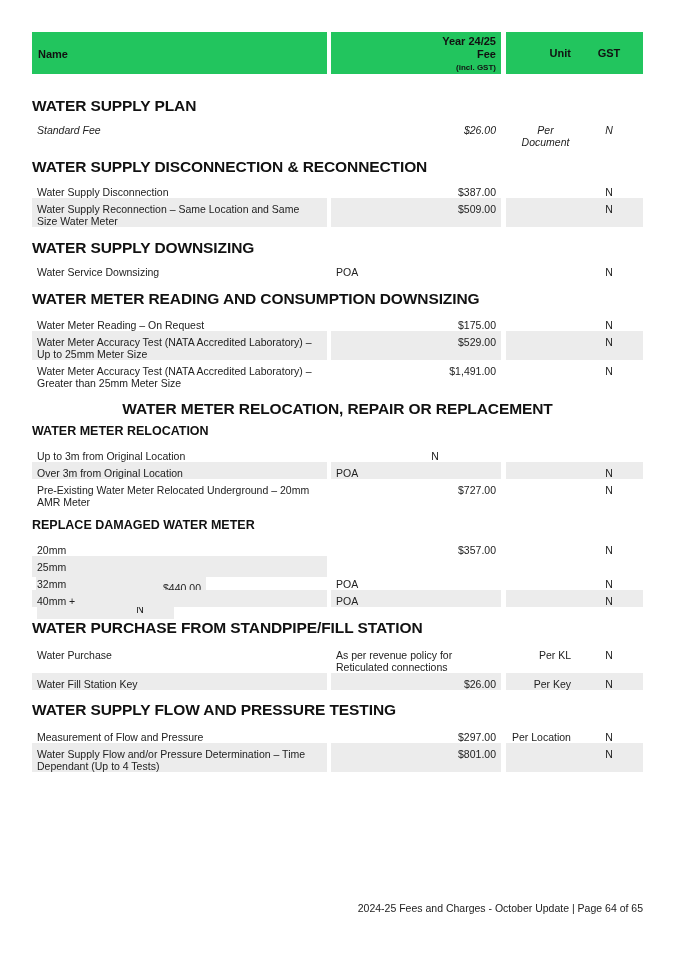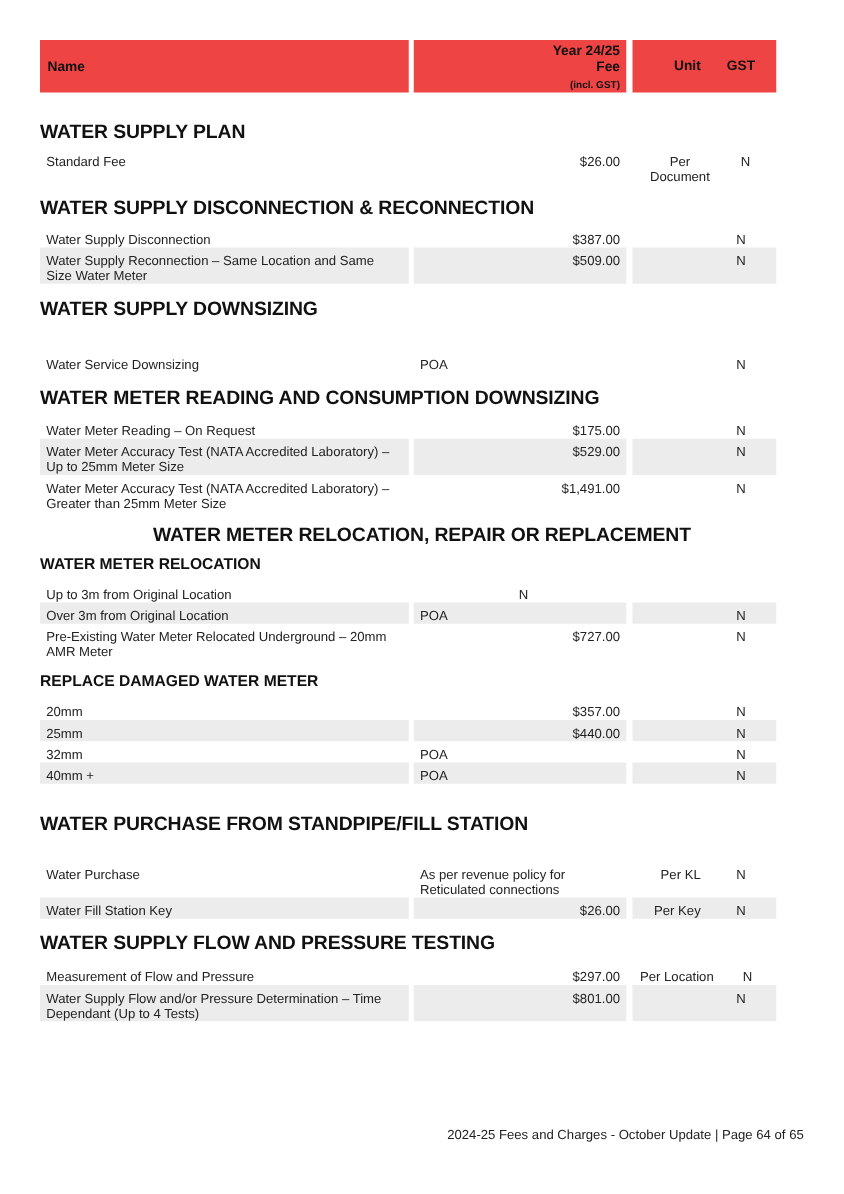--- a/index.html
+++ b/index.html
@@ -9,25 +9,25 @@
     font-family: "Liberation Sans", sans-serif;
     color: #1a1a1a;
     overflow: hidden;
   }
   .page { position: absolute; left: 32px; top: 32px; width: 611px; }
 
   
   .row { display: flex; width: 611px; }
   .c-name { width: 295px; padding: 5px 5px 4px 5px; }
   .c-fee  { width: 170px; margin-left: 4px; padding: 5px 5px 4px 5px; }
-  .c-ug   { width: 115px; margin-left: 5px; display: flex; }
+  .c-ug   { width: 137px; margin-left: 5px; display: flex; }
   .c-unit { width: 69px; padding: 5px 4px 4px 4px; text-align: right; }
   .c-gst  { width: 68px; padding: 5px 0 4px 0; text-align: center; padding-right: 0; }
 
-  .hdr .c-name, .hdr .c-fee, .hdr .c-ug { background: #ef4444; }
+  .hdr .c-name, .hdr .c-fee, .hdr .c-ug { background: #22c55e; }
   .hdr { height: 42px; font-weight: bold; font-size: 11px; color: #111; }
   .hdr .c-name { display: flex; align-items: center; padding-left: 6px; }
   .hdr .c-fee { text-align: right; padding-top: 3px; padding-right: 5px; line-height: 13px; }
   .hdr .c-fee .small { font-size: 8px; }
   .hdr .c-ug { align-items: center; }
   .hdr .c-unit, .hdr .c-gst { padding-top: 0; padding-bottom: 0; }
   .hdr .c-unit { text-align: right; padding-right: 4px; }
 
   .h1 {
     font-weight: bold; font-size: 15.5px; letter-spacing: -0.1px;
@@ -59,21 +59,21 @@
       <div>Fee</div>
       <div class="small">(incl. GST)</div>
     </div>
     <div class="c-ug">
       <div class="c-unit">Unit</div>
       <div class="c-gst">GST</div>
     </div>
   </div>
 
   <div class="h1" style="margin-top:23px;">WATER SUPPLY PLAN</div>
-  <div style="margin-top:4px;">
+  <div style="margin-top:4px;font-style:italic;">
     <div class="row item" style="height:30px;">
       <div class="c-name">Standard Fee</div>
       <div class="c-fee right">$26.00</div>
       <div class="c-ug">
         <div class="c-unit" style="text-align:center;padding-left:14px;">Per Document</div>
         <div class="c-gst">N</div>
       </div>
     </div>
   </div>
 
@@ -91,21 +91,21 @@
       <div class="c-name">Water Supply Reconnection – Same Location and Same Size Water Meter</div>
       <div class="c-fee right">$509.00</div>
       <div class="c-ug">
         <div class="c-unit"></div>
         <div class="c-gst">N</div>
       </div>
     </div>
   </div>
 
   <div class="h1" style="margin-top:12px;">WATER SUPPLY DOWNSIZING</div>
-  <div style="margin-top:24px;">
+  <div style="margin-top:4px;">
     <div class="row item" style="height:17px;">
       <div class="c-name">Water Service Downsizing</div>
       <div class="c-fee left">POA</div>
       <div class="c-ug">
         <div class="c-unit"></div>
         <div class="c-gst">N</div>
       </div>
     </div>
   </div>
 
@@ -168,21 +168,21 @@
   <div class="h2" style="margin-top:10px;">REPLACE DAMAGED WATER METER</div>
   <div style="margin-top:7px;">
     <div class="row item" style="height:17px;">
       <div class="c-name">20mm</div>
       <div class="c-fee right">$357.00</div>
       <div class="c-ug">
         <div class="c-unit"></div>
         <div class="c-gst">N</div>
       </div>
     </div>
-    <div class="row item alt" style="height:17px;">
+    <div class="row item alt" style="height:17px;flex-direction:column;">
       <div class="c-name">25mm</div>
       <div class="c-fee right">$440.00</div>
       <div class="c-ug">
         <div class="c-unit"></div>
         <div class="c-gst">N</div>
       </div>
     </div>
     <div class="row item" style="height:17px;">
       <div class="c-name">32mm</div>
       <div class="c-fee left">POA</div>
@@ -194,22 +194,22 @@
     <div class="row item alt" style="height:17px;">
       <div class="c-name">40mm +</div>
       <div class="c-fee left">POA</div>
       <div class="c-ug">
         <div class="c-unit"></div>
         <div class="c-gst">N</div>
       </div>
     </div>
   </div>
 
-  <div class="h1" style="margin-top:24px;">WATER PURCHASE FROM STANDPIPE/FILL STATION</div>
-  <div style="margin-top:20px;">
+  <div class="h1" style="margin-top:12px;">WATER PURCHASE FROM STANDPIPE/FILL STATION</div>
+  <div style="margin-top:7px;">
     <div class="row item" style="height:29px;">
       <div class="c-name">Water Purchase</div>
       <div class="c-fee left" style="padding-right:30px;">As per revenue policy for Reticulated connections</div>
       <div class="c-ug">
         <div class="c-unit">Per KL</div>
         <div class="c-gst">N</div>
       </div>
     </div>
     <div class="row item alt" style="height:17px;">
       <div class="c-name">Water Fill Station Key</div>

